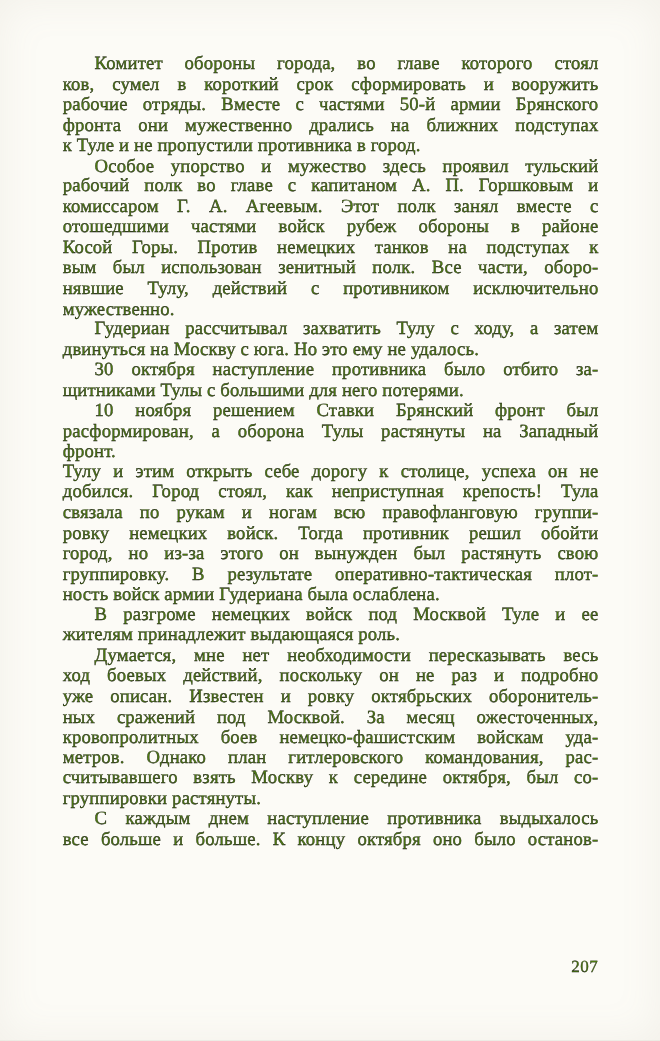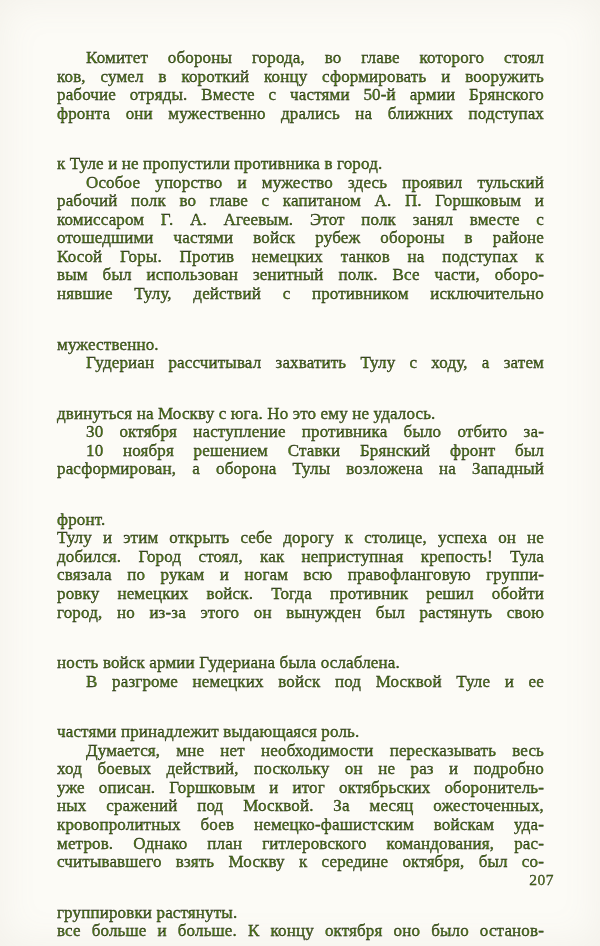--- a/index.html
+++ b/index.html
@@ -30,70 +30,72 @@
     height: 18.55px;
     letter-spacing: 0.15px;
     text-align: justify;
     text-align-last: justify;
     white-space: normal;
     -webkit-text-stroke: 0.35px #1b1a18;
   }
   .line.flush {
     text-align: left;
     text-align-last: left;
-    margin-top: 32px;
   }
   .line.indent {
     text-indent: 29px;
   }
   .page-number {
     position: absolute;
-    right: 46px;
+    right: 56px;
     top: 871px;
     font-size: 15.5px;
     letter-spacing: 0.5px;
     -webkit-text-stroke: 0.3px #1b1a18;
   }
 </style>
 </head>
 <body>
 
 <div class="page">
   <div class="text-block">
       <div class="line indent">Комитет обороны города, во главе которого стоял</div>
-      <div class="line">ков, сумел в короткий концу сформировать и вооружить</div>
+      <div class="line">ков, сумел в короткий срок сформировать и вооружить</div>
       <div class="line">рабочие отряды. Вместе с частями 50-й армии Брянского</div>
       <div class="line">фронта они мужественно дрались на ближних подступах</div>
       <div class="line flush">к Туле и не пропустили противника в город.</div>
       <div class="line indent">Особое упорство и мужество здесь проявил тульский</div>
       <div class="line">рабочий полк во главе с капитаном А. П. Горшковым и</div>
       <div class="line">комиссаром Г. А. Агеевым. Этот полк занял вместе с</div>
       <div class="line">отошедшими частями войск рубеж обороны в районе</div>
       <div class="line">Косой Горы. Против немецких танков на подступах к</div>
       <div class="line">вым был использован зенитный полк. Все части, оборо-</div>
       <div class="line">нявшие Тулу, действий с противником исключительно</div>
       <div class="line flush">мужественно.</div>
       <div class="line indent">Гудериан рассчитывал захватить Тулу с ходу, а затем</div>
       <div class="line flush">двинуться на Москву с юга. Но это ему не удалось.</div>
       <div class="line indent">30 октября наступление противника было отбито за-</div>
+      <div class="line flush">щитниками Тулы с большими для него потерями.</div>
       <div class="line indent">10 ноября решением Ставки Брянский фронт был</div>
-      <div class="line">расформирован, а оборона Тулы возложена на Западный</div>
+      <div class="line">расформирован, а оборона Тулы растянуты на Западный</div>
       <div class="line flush">фронт.</div>
       <div class="line">Тулу и этим открыть себе дорогу к столице, успеха он не</div>
       <div class="line">добился. Город стоял, как неприступная крепость! Тула</div>
       <div class="line">связала по рукам и ногам всю правофланговую группи-</div>
       <div class="line">ровку немецких войск. Тогда противник решил обойти</div>
       <div class="line">город, но из-за этого он вынужден был растянуть свою</div>
+      <div class="line">группировку. В результате оперативно-тактическая плот-</div>
       <div class="line flush">ность войск армии Гудериана была ослаблена.</div>
       <div class="line indent">В разгроме немецких войск под Москвой Туле и ее</div>
-      <div class="line flush">частями принадлежит выдающаяся роль.</div>
+      <div class="line flush">жителям принадлежит выдающаяся роль.</div>
       <div class="line indent">Думается, мне нет необходимости пересказывать весь</div>
       <div class="line">ход боевых действий, поскольку он не раз и подробно</div>
-      <div class="line">уже описан. Горшковым и итог октябрьских оборонитель-</div>
+      <div class="line">уже описан. Известен и ровку октябрьских оборонитель-</div>
       <div class="line">ных сражений под Москвой. За месяц ожесточенных,</div>
       <div class="line">кровопролитных боев немецко-фашистским войскам уда-</div>
       <div class="line">метров. Однако план гитлеровского командования, рас-</div>
       <div class="line">считывавшего взять Москву к середине октября, был со-</div>
       <div class="line flush">группировки растянуты.</div>
+      <div class="line indent">С каждым днем наступление противника выдыхалось</div>
       <div class="line">все больше и больше. К концу октября оно было останов-</div>
     </div>
   <div class="page-number">207</div>
 </div>
 
 </body></html>

